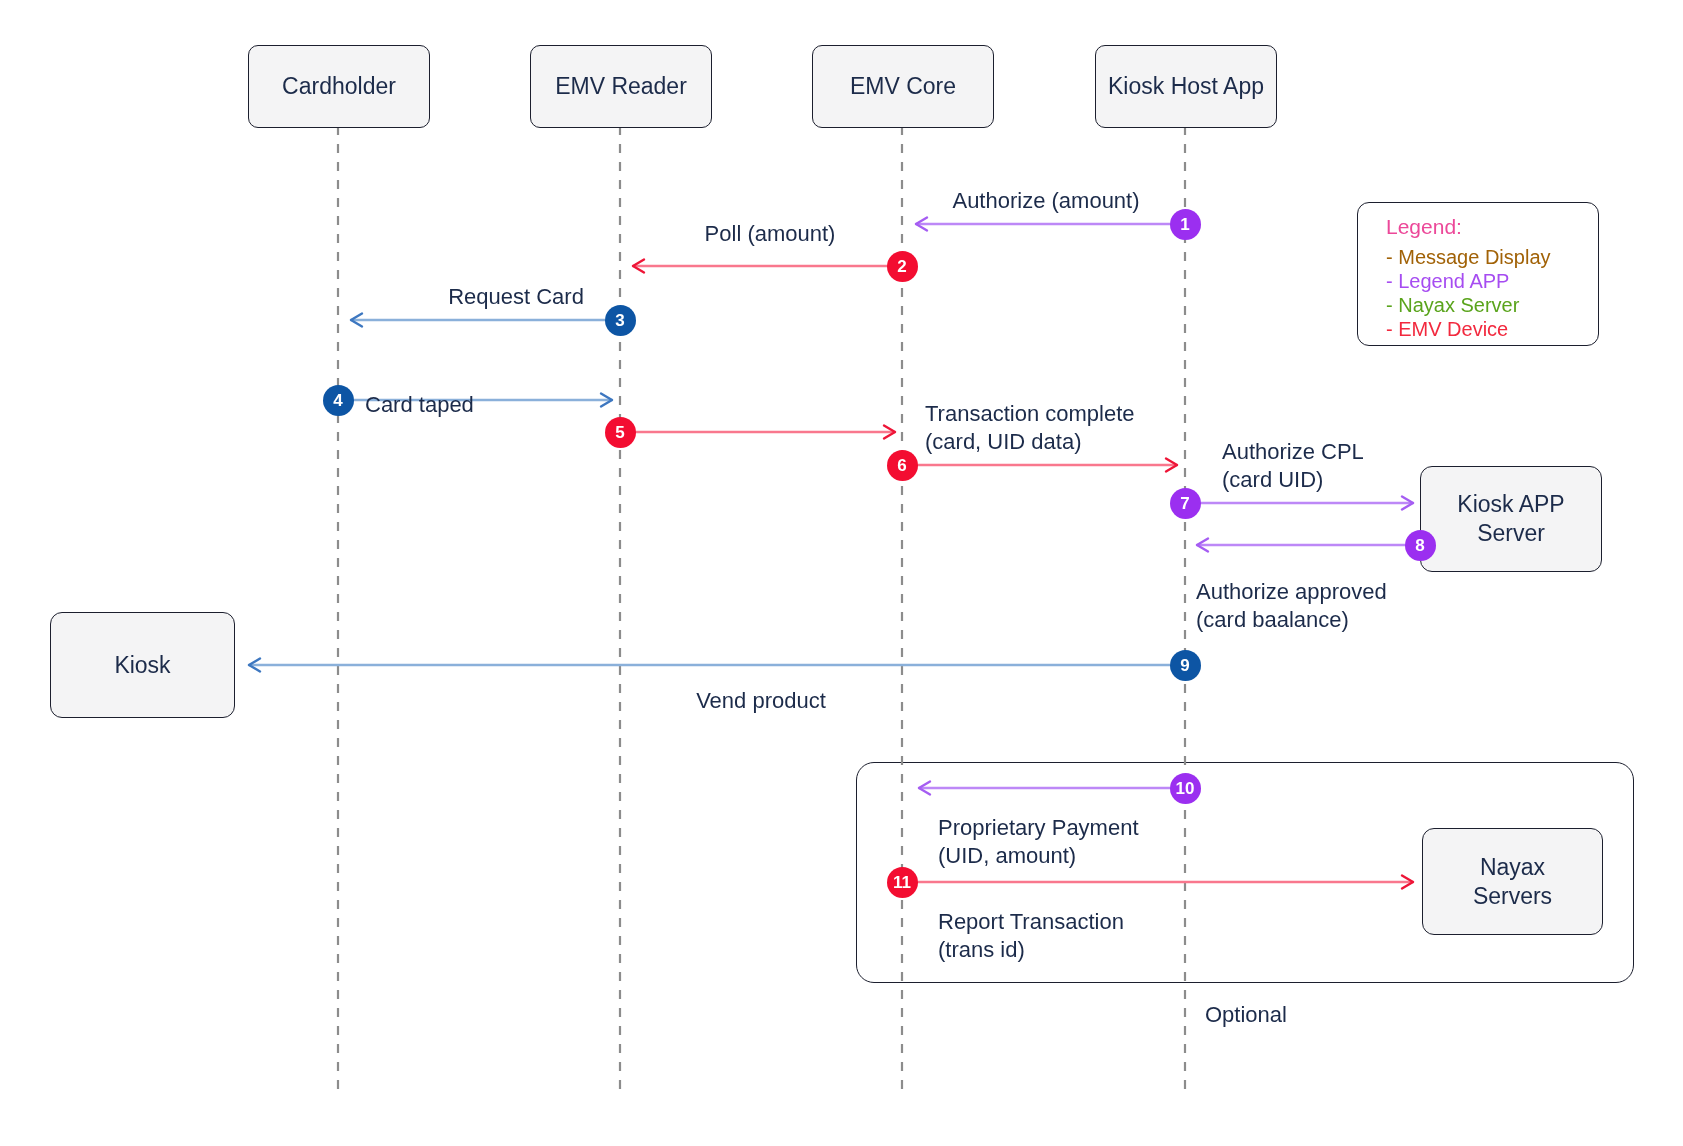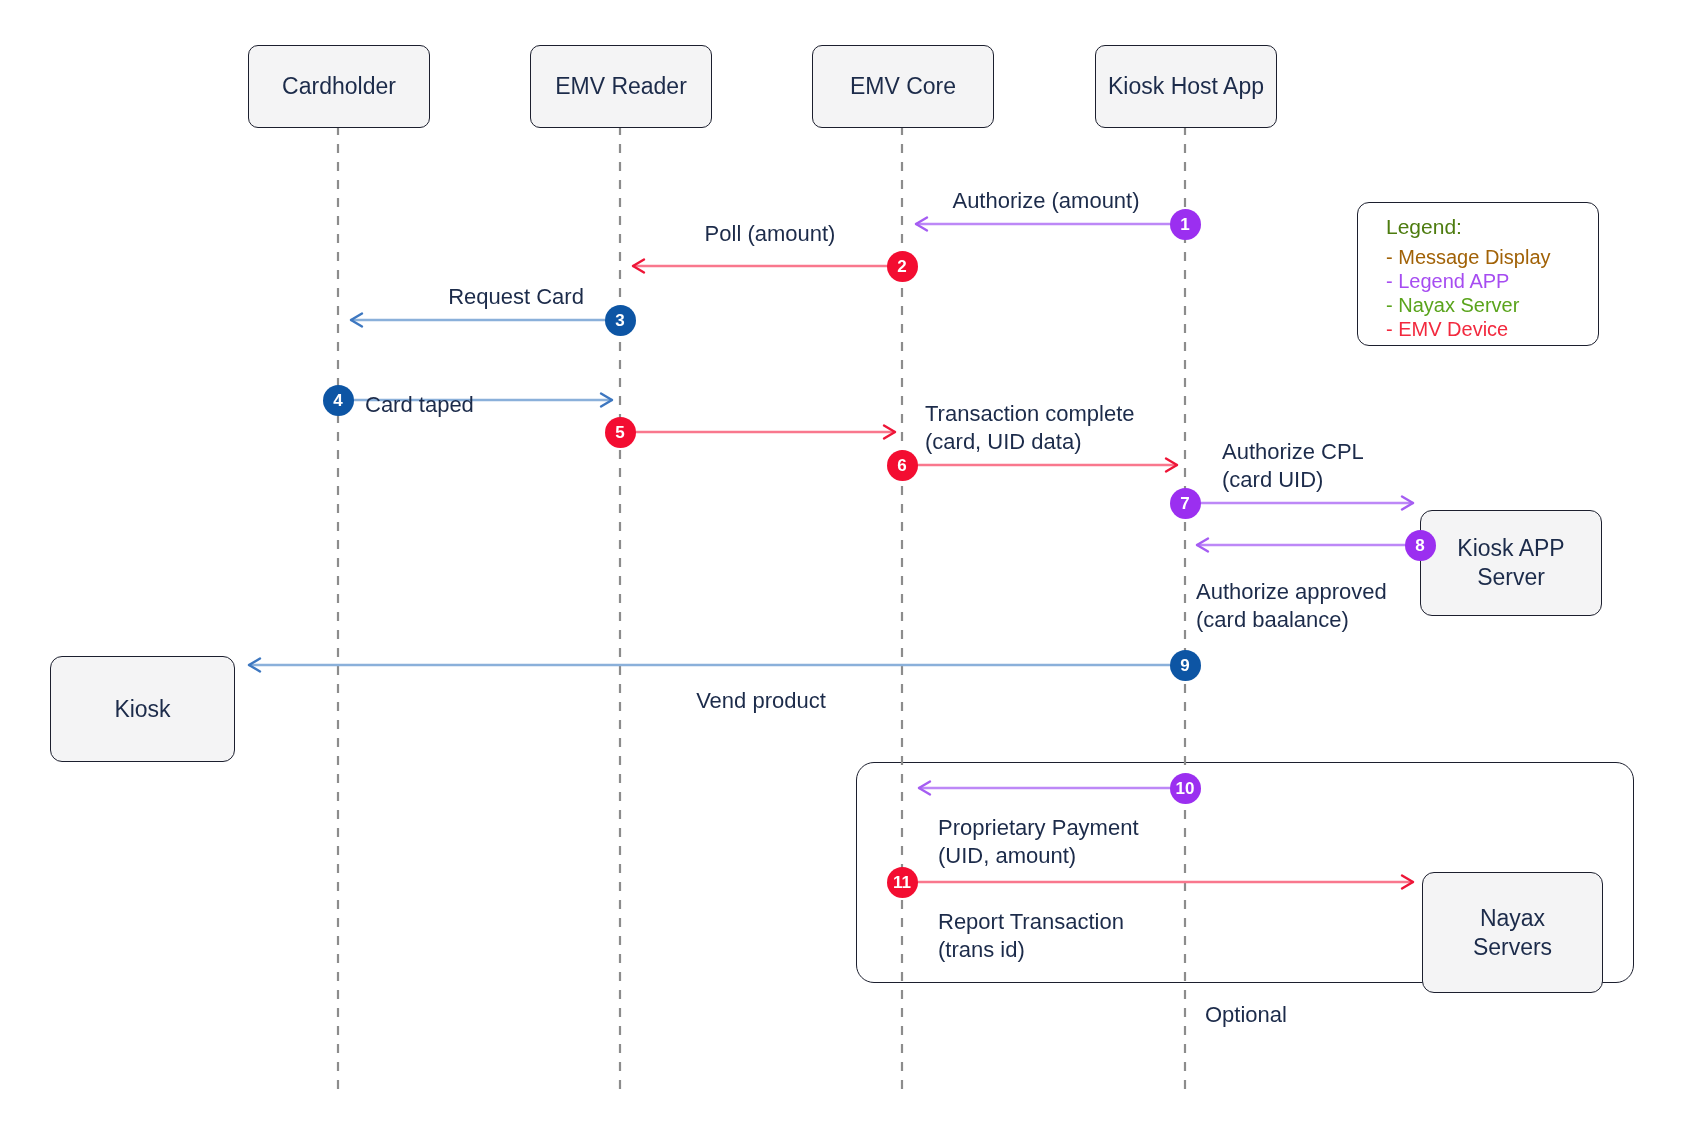--- a/index.html
+++ b/index.html
@@ -9,28 +9,28 @@
   }
   #diagram-svg{position:absolute;left:0;top:0;width:1683px;height:1146px;z-index:2;}
   .actor-box{
     position:absolute;width:180px;height:81px;background:#f4f4f5;
     border:1.6px solid #1c1f2e;border-radius:10px;display:flex;
     align-items:center;justify-content:center;font-size:23px;z-index:3;
   }
   .side-box{
     position:absolute;background:#f4f4f5;border:1.6px solid #1c1f2e;border-radius:12px;
     display:flex;align-items:center;justify-content:center;font-size:23px;
-    text-align:center;line-height:1.25;z-index:3;padding:16px 22px;box-sizing:border-box;margin-top:44px;
+    text-align:center;line-height:1.25;z-index:3;padding:16px 22px;box-sizing:border-box;
   }
   .legend-box{
     position:absolute;left:1357px;top:202px;width:242px;height:144px;
     background:#ffffff;border:1.5px solid #1c1f2e;border-radius:12px;
     box-sizing:border-box;padding:12px 0 0 28px;z-index:3;
   }
-  .legend-title{font-size:21px;color:#4d7c0f;margin-bottom:6px;}
+  .legend-title{font-size:21px;color:#ec4899;margin-bottom:6px;}
   .legend-item{font-size:20px;line-height:24px;}
   .optional-box{
     position:absolute;left:856px;top:762px;width:776px;height:219px;
     border:1.6px solid #1c1f2e;border-radius:18px;background:transparent;z-index:1;
   }
   .optional-label{position:absolute;left:1205px;top:1002px;font-size:22px;z-index:3;}
   #gen-layer{position:absolute;left:0;top:0;width:1683px;height:1146px;z-index:4;pointer-events:none;}
   .badge{
     position:absolute;width:31px;height:31px;border-radius:50%;color:#ffffff;
     font-size:17px;font-weight:bold;text-align:center;line-height:31px;
@@ -109,21 +109,21 @@
   <div class="actor-box" style="left:1095px;top:45px">
       <span>Kiosk Host App</span>
     </div>
 
   <div class="side-box" style="left:50px;top:612px;width:185px;height:106px">
       <span>Kiosk</span>
     </div>
   <div class="side-box" style="left:1420px;top:466px;width:182px;height:106px">
       <span>Kiosk APP Server</span>
     </div>
-  <div class="side-box" style="left:1422px;top:828px;width:181px;height:121px">
+  <div class="side-box" style="left:1422px;top:828px;width:181px;height:107px">
       <span>Nayax Servers</span>
     </div>
 
   <div class="legend-box">
     <div class="legend-title">Legend:</div>
     <div class="legend-item" style="color: #a16207;">- Message Display</div>
     <div class="legend-item" style="color: rgb(166, 76, 241);">- Legend APP</div>
     <div class="legend-item" style="color: rgb(90, 164, 28);">- Nayax Server</div>
     <div class="legend-item" style="color: rgb(242, 41, 62);">- EMV Device</div>
   </div>

